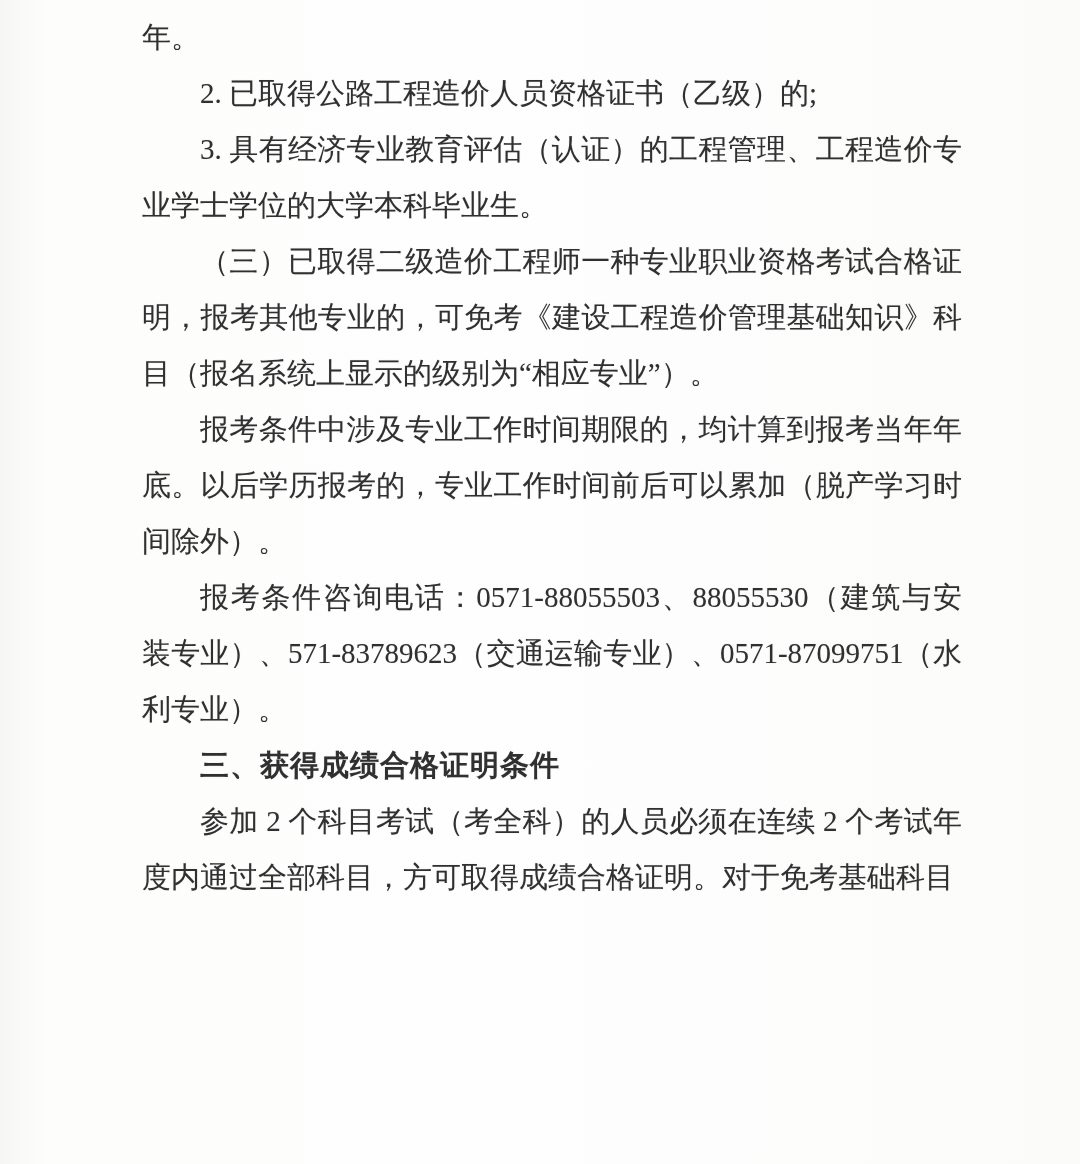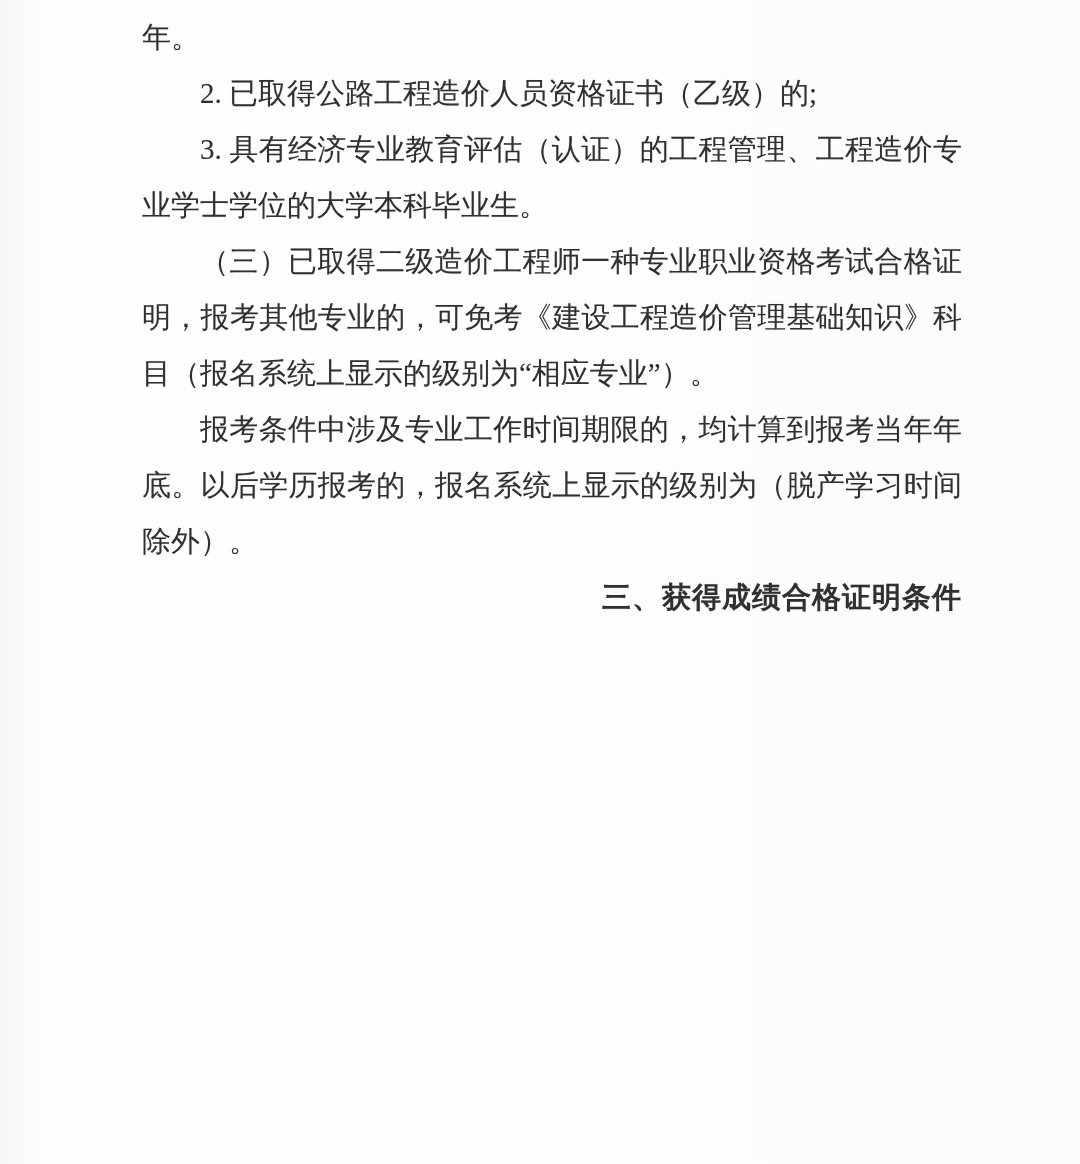--- a/index.html
+++ b/index.html
@@ -30,27 +30,29 @@
   .para {
     margin: 0;
     text-indent: 2em;
   }
   .para.cont {
     text-indent: 0;
   }
   .para.heading {
     font-family: "Liberation Sans", "DejaVu Sans", sans-serif;
     font-weight: 700;
-    text-align: right;
+    text-align: left;
     letter-spacing: 1px;
   }
 </style>
 </head>
 <body>
 
 <div class="page">
   <p class="para cont">年。</p>
   <p class="para">2. 已取得公路工程造价人员资格证书（乙级）的;</p>
   <p class="para">3. 具有经济专业教育评估（认证）的工程管理、工程造价专业学士学位的大学本科毕业生。</p>
   <p class="para">（三）已取得二级造价工程师一种专业职业资格考试合格证明，报考其他专业的，可免考《建设工程造价管理基础知识》科目（报名系统上显示的级别为“相应专业”）。</p>
-  <p class="para">报考条件中涉及专业工作时间期限的，均计算到报考当年年底。以后学历报考的，报名系统上显示的级别为（脱产学习时间除外）。</p>
+  <p class="para">报考条件中涉及专业工作时间期限的，均计算到报考当年年底。以后学历报考的，专业工作时间前后可以累加（脱产学习时间除外）。</p>
+  <p class="para">报考条件咨询电话：0571-88055503、88055530（建筑与安装专业）、571-83789623（交通运输专业）、0571-87099751（水利专业）。</p>
   <p class="para heading">三、获得成绩合格证明条件</p>
+  <p class="para">参加 2 个科目考试（考全科）的人员必须在连续 2 个考试年度内通过全部科目，方可取得成绩合格证明。对于免考基础科目</p>
 </div>
 
 </body></html>

